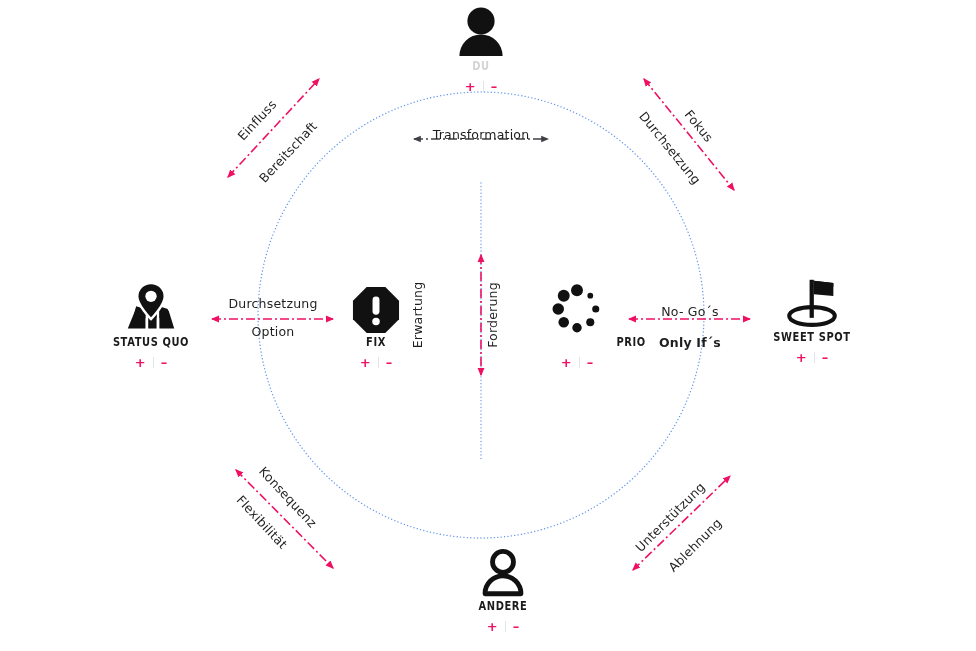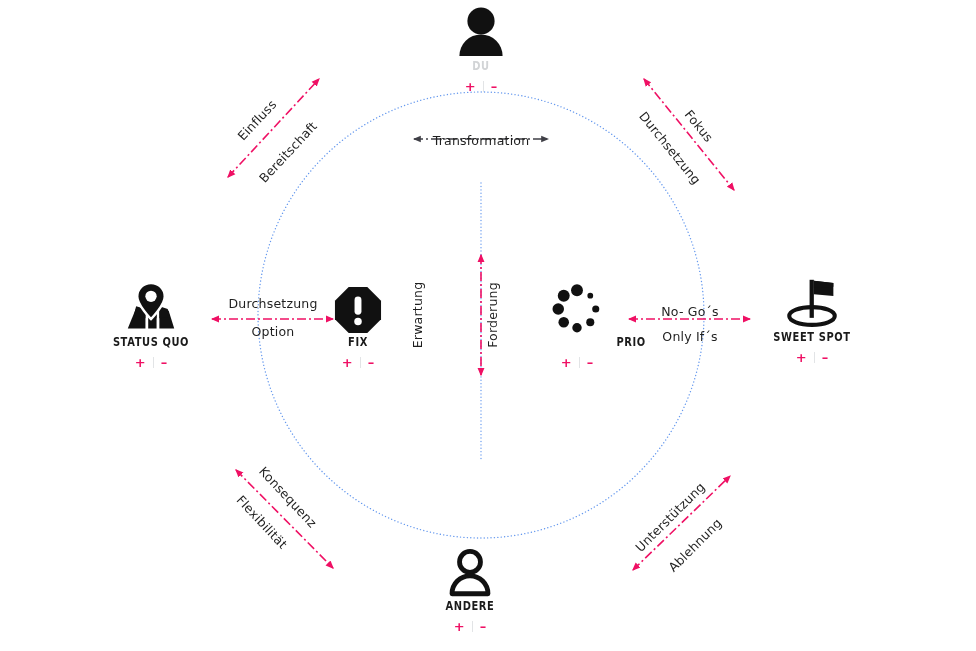--- a/index.html
+++ b/index.html
@@ -76,21 +76,21 @@
       <path d="M5.4 50 a21.6 21.6 0 0 1 43.2 0 z" fill="#111111"></path>
     </svg>
     <div class="label muted">DU</div>
     <div class="pm">
       <span class="plus">+</span>
       <span class="divider"></span>
       <span class="minus">–</span>
     </div>
   </div>
 
-  <div class="node" style="left:390px;top:548px;">
+  <div class="node" style="left:423px;top:548px;">
     <svg class="icon" width="50" height="50" viewBox="0 0 54 52">
       <circle cx="27" cy="14" r="11.3" fill="none" stroke="#111111" stroke-width="5.2"></circle>
       <path d="M7.6 48.4 a19.4 19.4 0 0 1 38.8 0 z" fill="none" stroke="#111111" stroke-width="5.2" stroke-linejoin="round"></path>
     </svg>
     <div class="label">ANDERE</div>
     <div class="pm">
       <span class="plus">+</span>
       <span class="divider"></span>
       <span class="minus">–</span>
     </div>
@@ -125,21 +125,21 @@
       <path d="M31 4 L52 6.5 L52 10.5 C44 13.5 38 9 31 11.5 Z" fill="#111111"></path>
     </svg>
     <div class="label">SWEET SPOT</div>
     <div class="pm">
       <span class="plus">+</span>
       <span class="divider"></span>
       <span class="minus">–</span>
     </div>
   </div>
 
-  <div class="node" style="left:278px;top:286px;">
+  <div class="node" style="left:296px;top:286px;">
     <svg class="icon" width="48" height="48" viewBox="0 0 50 50">
       <path d="M15.3 1 H34.7 L49 15.3 V34.7 L34.7 49 H15.3 L1 34.7 V15.3 Z" fill="#111111"></path>
       <rect x="21.4" y="11" width="7.2" height="19" rx="3.6" fill="#ffffff"></rect>
       <circle cx="25" cy="37" r="3.9" fill="#ffffff"></circle>
     </svg>
     <div class="label">FIX</div>
     <div class="pm">
       <span class="plus">+</span>
       <span class="divider"></span>
       <span class="minus">–</span>
@@ -159,31 +159,31 @@
     </svg>
     <div class="label">PRIO</div>
     <div class="pm">
       <span class="plus">+</span>
       <span class="divider"></span>
       <span class="minus">–</span>
     </div>
   </div>
 
   <div class="axis-label" style="left:381px;top:115px;width:200px;">
-    <span class="ln hw" style="margin-top:18px;">Transformation</span>
+    <span class="ln hw" style="margin-top:12px;">Transformation</span>
   </div>
 
   <div class="axis-label" style="left:213px;top:296px;width:120px;">
     <span class="ln hw">Durchsetzung</span>
     <span class="ln hw" style="margin-top:12px;">Option</span>
   </div>
 
   <div class="axis-label" style="left:630px;top:304px;width:120px;">
     <span class="ln hw">No- Go´s</span>
-    <span class="ln hw" style="margin-top:9px;">Only If´s</span>
+    <span class="ln hw" style="margin-top:15px;font-weight:bold;">Only If´s</span>
   </div>
 
   <div class="rot hw" style="left:417px;top:315px;transform:translate(-50%,-50%) rotate(-90deg);">
     <span>Erwartung</span>
   </div>
 
   <div class="rot hw" style="left:492px;top:315px;transform:translate(-50%,-50%) rotate(-90deg);">
     <span>Forderung</span>
   </div>
 

